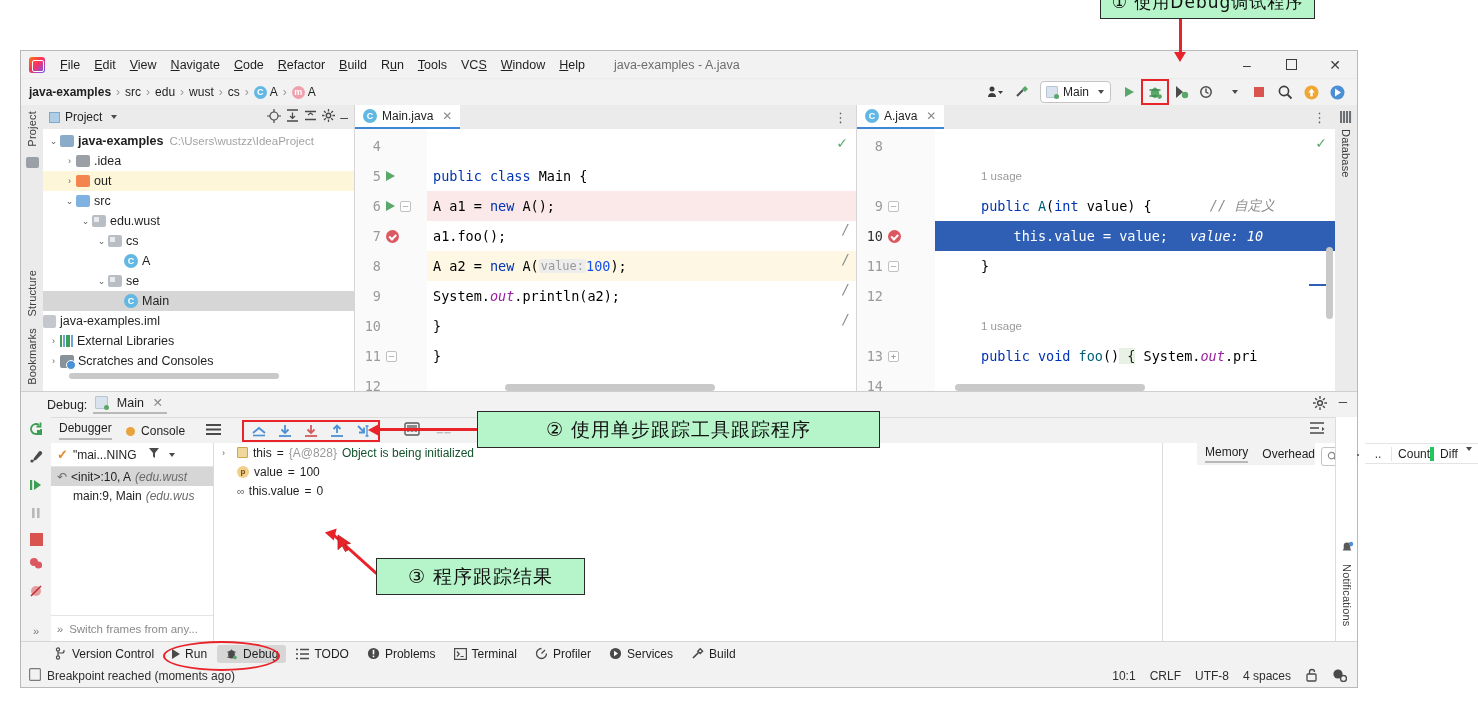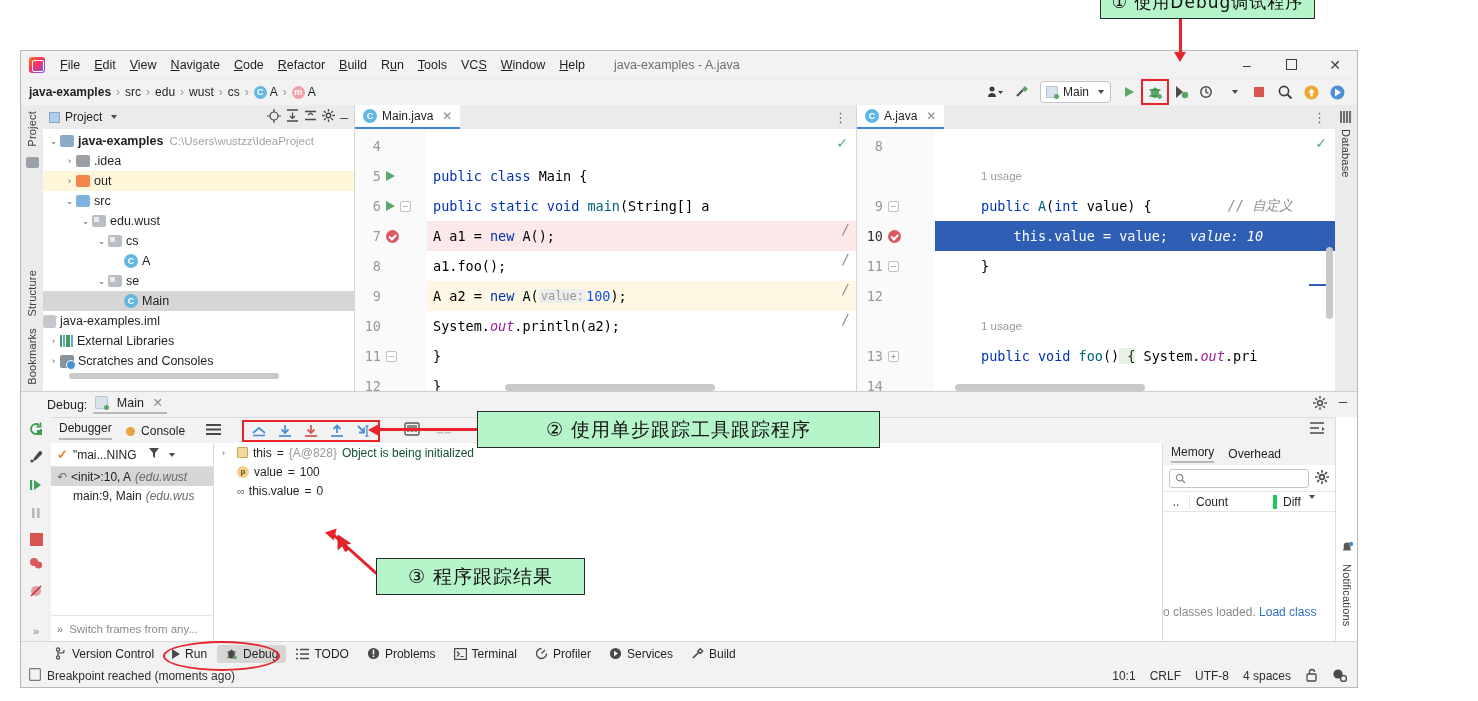--- a/index.html
+++ b/index.html
@@ -214,21 +214,21 @@
   .vrow{height:19px;display:flex;align-items:center;gap:5px;padding-left:8px;font-size:12px;white-space:nowrap;}
   .v-arrow{width:10px;color:#5a5a5a;font-size:9px;}
   .ic-obj{width:11px;height:11px;background:#f0d79a;border:1px solid #c9a84f;border-radius:1px;}
   .ic-p{width:12px;height:12px;border-radius:50%;background:#f2d08a;color:#6b4f16;font-size:8px;display:flex;align-items:center;justify-content:center;font-weight:bold;}
   .ic-oo{color:#6a6a6a;font-size:11px;letter-spacing:-1px;}
   .v-name{color:#1f1f1f;}
   .v-ref{color:#9a9a9a;}
   .v-err{color:#14532d;text-align:right;}
   .v-num{color:#1f1f1f;}
 
-  .mem-col{width:173px;flex:0 0 173px;border-left:1px solid #dcdcdc;display:flex;flex-direction:column;background:#fff;}
+  .mem-col{width:173px;flex:0 0 173px;border-left:1px solid #dcdcdc;display:flex;flex-direction:row;background:#fff;padding-left:34px;}
   .mem-tabs{height:22px;display:flex;align-items:center;gap:14px;padding-left:8px;font-size:12px;flex:0 0 22px;background:#f2f2f2;}
   .mem-tab.active{border-bottom:2px solid #b8b8b8;padding-bottom:2px;}
   .mem-search{height:26px;display:flex;align-items:center;padding:0 6px;gap:6px;flex:0 0 26px;}
   .mem-search .box{flex:1;height:19px;border:1px solid #c4c4c4;border-radius:3px;display:flex;align-items:center;padding-left:5px;color:#9a9a9a;font-size:11px;}
   .mem-hdr{height:21px;display:flex;align-items:center;font-size:12px;border-top:1px solid #e4e4e4;border-bottom:1px solid #e4e4e4;}
   .mem-hdr .c1{width:26px;text-align:center;color:#3c3c3c;}
   .mem-hdr .c2{flex:1;padding-left:6px;border-left:1px solid #e4e4e4;}
   .mem-hdr .c3{width:62px;padding-left:6px;border-left:4px solid #22c55e;display:flex;gap:4px;}
   .mem-msg{margin-top:auto;padding:0 6px 22px 0;font-size:12px;color:#8a8a8a;white-space:nowrap;overflow:hidden;}
   .mem-msg a{color:#2f6fc0;text-decoration:none;}
@@ -537,21 +537,20 @@
                   <span class="num">11</span>
                   <span class="fold">–</span>
                 </div>
               <div class="gl">
                   <span class="num">12</span>
                 </div>
             </div>
             <div class="code-lines">
               <div class="cline"></div>
               <div class="cline"><span class="kw">public class</span> <span class="cls"> Main {</span></div>
-              <div class="cline">    <span class="kw">public static void</span> <span style="color:#00627a"> main</span><span class="cls">(String[] a</span></div>
               <div class="cline bp-line">        <span class="cls">A a1 = </span><span class="kw">new</span><span class="cls"> A();</span></div>
               <div class="cline">        <span class="cls">a1.foo();</span></div>
               <div class="cline exec-line">        <span class="cls">A a2 = </span><span class="kw">new</span><span class="cls"> A(</span><span class="hint">value:</span><span class="num-lit">100</span><span class="cls">);</span></div>
               <div class="cline">        <span class="cls">System.</span><span class="static-it">out</span><span class="cls">.println(a2);</span></div>
               <div class="cline">    <span class="cls">}</span></div>
               <div class="cline"><span class="cls">}</span></div>
               <div class="check-ok">✓</div>
 
               <div style="position:absolute;right:6px;top:92px;color:#8c8c8c;font-style:italic;font-size:13.5px;">/</div>
               <div style="position:absolute;right:6px;top:122px;color:#8c8c8c;font-style:italic;font-size:13.5px;">/</div>
@@ -601,21 +600,21 @@
                   <span class="num">13</span>
                   <span class="fold">+</span>
                 </div>
               <div class="gl">
                   <span class="num">14</span>
                 </div>
             </div>
             <div class="code-lines">
               <div class="cline"></div>
               <div class="cline" style="padding-left:46px"><span class="usage">1 usage</span></div>
-              <div class="cline" style="padding-left:46px"><span class="kw">public</span><span class="cls"> </span><span style="color:#00627a">A</span><span class="cls">(</span><span class="kw">int</span><span class="cls"> value) {</span><span style="margin-left:76px" class="cmt">// 自定义</span></div>
+              <div class="cline" style="padding-left:46px"><span class="kw">public</span><span class="cls"> </span><span style="color:#00627a">A</span><span class="cls">(</span><span class="kw">int</span><span class="cls"> value) {</span><span style="margin-left:58px" class="cmt">// 自定义</span></div>
               <div class="cline hl-blue" style="padding-left:46px"><span class="cls">    this.value = value;</span><span class="val-hint" style="margin-left:22px">value: 10</span></div>
               <div class="cline" style="padding-left:46px"><span class="cls">}</span></div>
               <div class="cline"></div>
               <div class="cline" style="padding-left:46px"><span class="usage">1 usage</span></div>
               <div class="cline" style="padding-left:46px"><span class="kw">public void</span><span style="color:#00627a"> foo</span><span class="cls">()</span><span class="brace-hl"> {</span><span class="cls"> System.</span><span class="static-it">out</span><span class="cls">.pri</span></div>
               <div class="cline"></div>
               <div class="check-ok">✓</div>
               <div class="vmark" style="top:155px;"></div>
               <div class="vscroll-thumb" style="top:118px;height:72px;"></div>
               <div class="hscroll" style="width:190px;left:20px;"></div>

